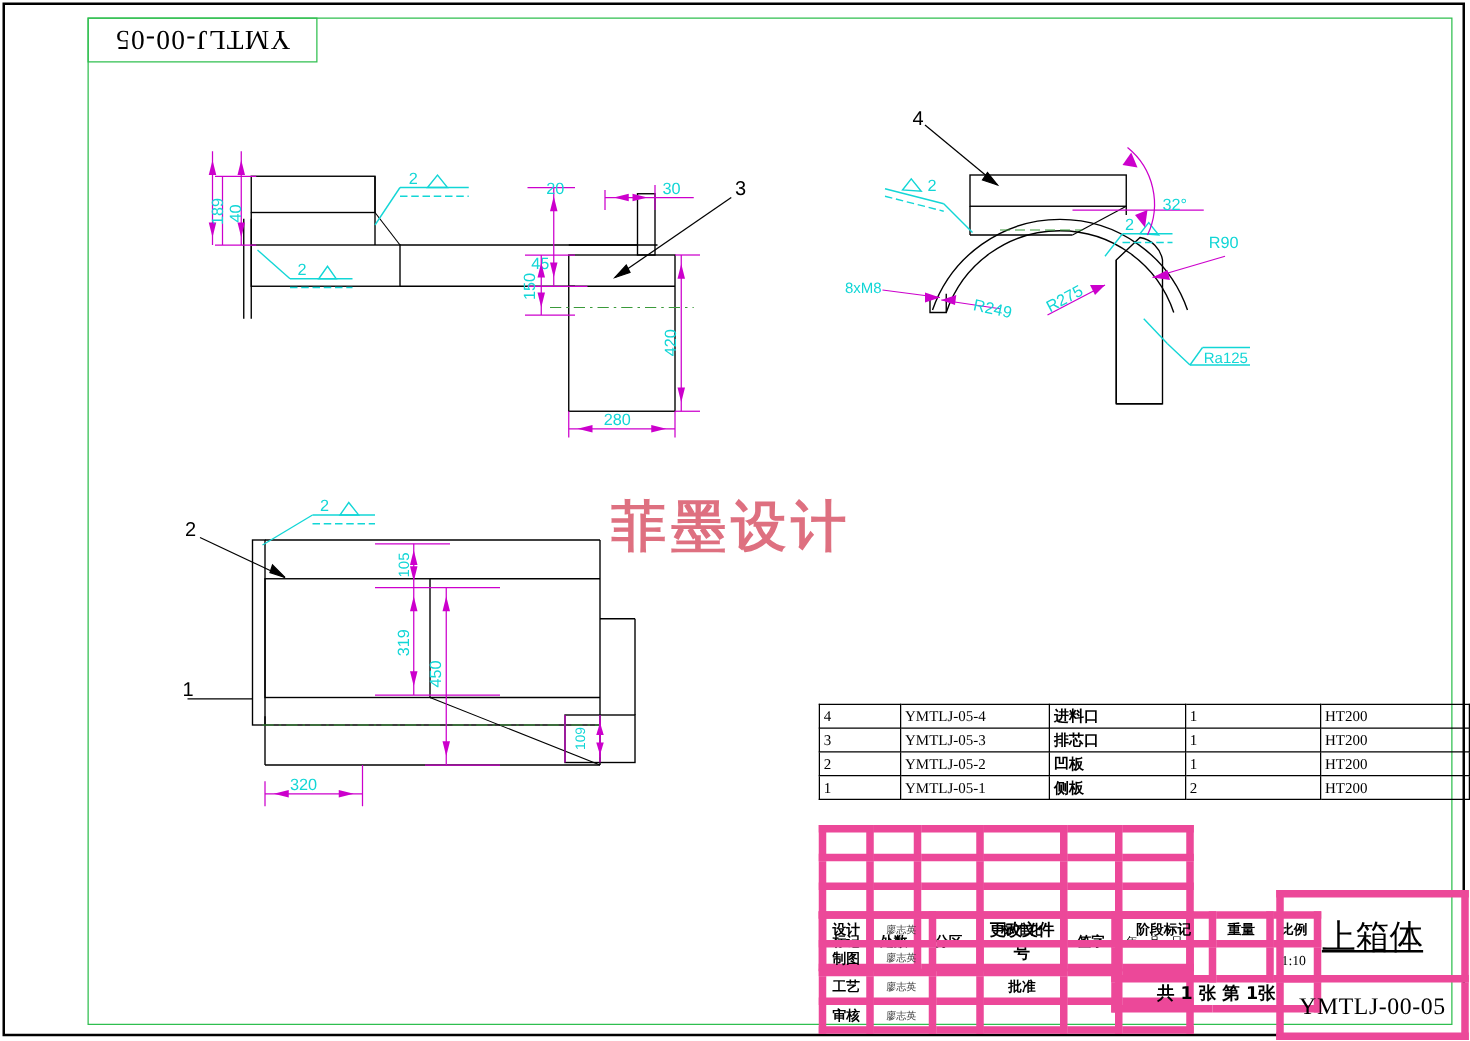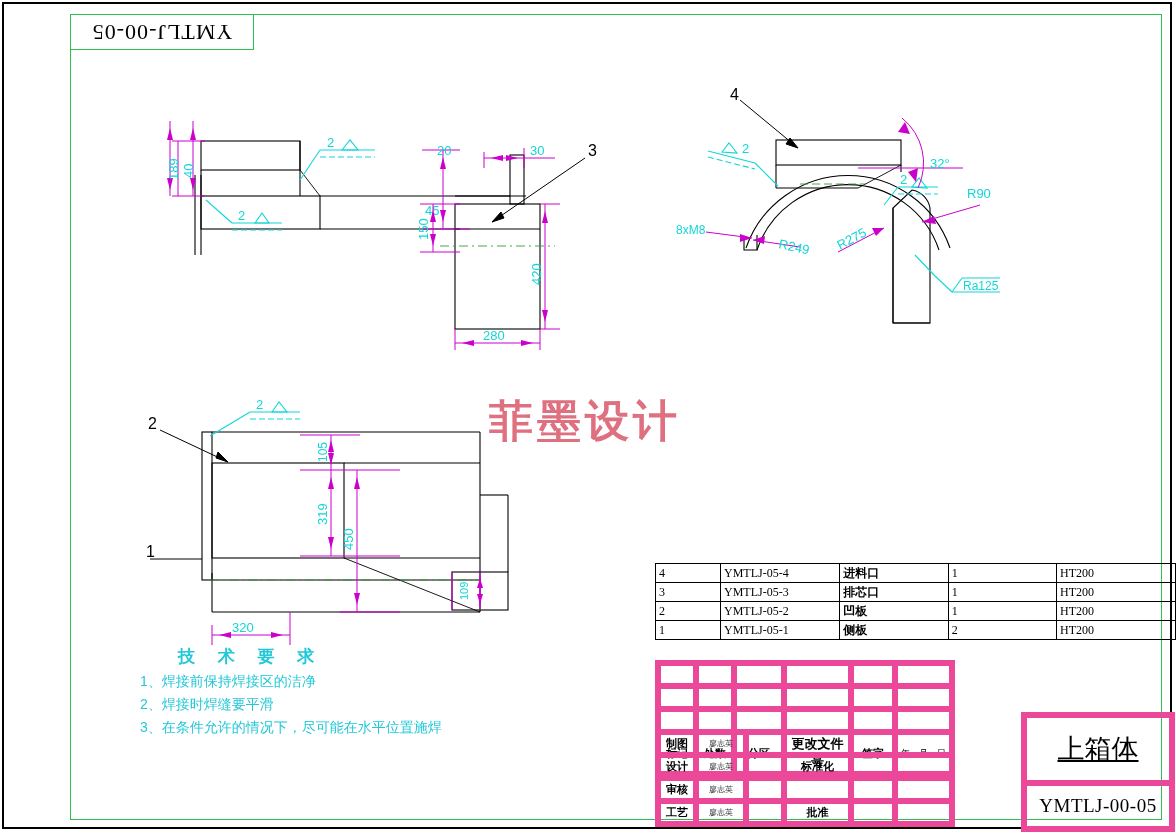--- a/index.html
+++ b/index.html
@@ -324,26 +324,20 @@
     <text x="148" y="429" font-size="16" fill="#000">2</text>
     <g stroke="#000" fill="none" stroke-width="1">
       <line x1="202" y1="559" x2="150" y2="559"></line>
     </g>
     <text x="146" y="557" font-size="16" fill="#000">1</text>
 
   </svg>
 
   <div class="abs" id="watermark">菲墨设计</div>
 
-  <div class="abs" id="tech-req">
-    <div class="t-title">技 术 要 求</div>
-    <div class="t-line">1、焊接前保持焊接区的洁净</div>
-    <div class="t-line">2、焊接时焊缝要平滑</div>
-    <div class="t-line">3、在条件允许的情况下，尽可能在水平位置施焊</div>
-  </div>
 
   <table class="parts-tbl" style="left:655px;top:563px;">
     <tbody>
         <tr>
       <td style="width:60px">4</td>
       <td style="width:115px">YMTLJ-05-4</td>
       <td class="cn" style="width:105px">进料口</td>
       <td style="width:105px">1</td>
       <td style="width:115px">HT200</td>
     </tr>
@@ -404,54 +398,71 @@
       <td class="b" style="font-size:13px">更改文件号</td>
       <td class="b">签字</td>
       <td style="font-size:9px">年、月、日</td>
     </tr>
   </tbody>
     </table>
 
   <table class="tb-tbl" style="left:655px;top:729px;">
     <tbody>
         <tr>
-      <td class="b">制图</td>
-      <td class="sig">廖志英</td>
-      <td>&nbsp;</td>
-          <td>&nbsp;</td>
-          <td>&nbsp;</td>
-          <td>&nbsp;</td>
-    </tr>
-    <tr>
       <td class="b" style="width:28px">设计</td>
       <td class="sig" style="width:40px">廖志英</td>
       <td style="width:28px">&nbsp;</td>
       <td class="b" style="width:57px">标准化</td>
       <td style="width:34px">&nbsp;</td>
           <td style="width:47px">&nbsp;</td>
     </tr>
     <tr>
-      <td class="b">审核</td>
+      <td class="b">制图</td>
       <td class="sig">廖志英</td>
       <td>&nbsp;</td>
           <td>&nbsp;</td>
           <td>&nbsp;</td>
           <td>&nbsp;</td>
     </tr>
     <tr>
       <td class="b">工艺</td>
       <td class="sig">廖志英</td>
       <td>&nbsp;</td>
       <td class="b">批准</td>
       <td>&nbsp;</td>
           <td>&nbsp;</td>
     </tr>
+    <tr>
+      <td class="b">审核</td>
+      <td class="sig">廖志英</td>
+      <td>&nbsp;</td>
+          <td>&nbsp;</td>
+          <td>&nbsp;</td>
+          <td>&nbsp;</td>
+    </tr>
   </tbody>
     </table>
 
+  <table class="tb-tbl" style="left:889px;top:729px;">
+    <tbody>
+        <tr>
+      <td class="b" style="width:68px">阶段标记</td>
+      <td class="b" style="width:36px">重量</td>
+      <td class="b" style="width:28px">比例</td>
+    </tr>
+    <tr>
+      <td style="height:22px">&nbsp;</td>
+          <td>&nbsp;</td>
+      <td class="scale">1:10</td>
+    </tr>
+    <tr>
+      <td class="sheet" colspan="3">共 1 张  第  1张</td>
+    </tr>
+  </tbody>
+    </table>
 
   <table class="tb-tbl" style="left:1021px;top:712px;">
     <tbody>
         <tr>
       <td class="big" style="width:138px;height:62px">上箱体</td>
     </tr>
     <tr>
       <td class="code" style="height:40px">YMTLJ-00-05</td>
     </tr>
   </tbody>

